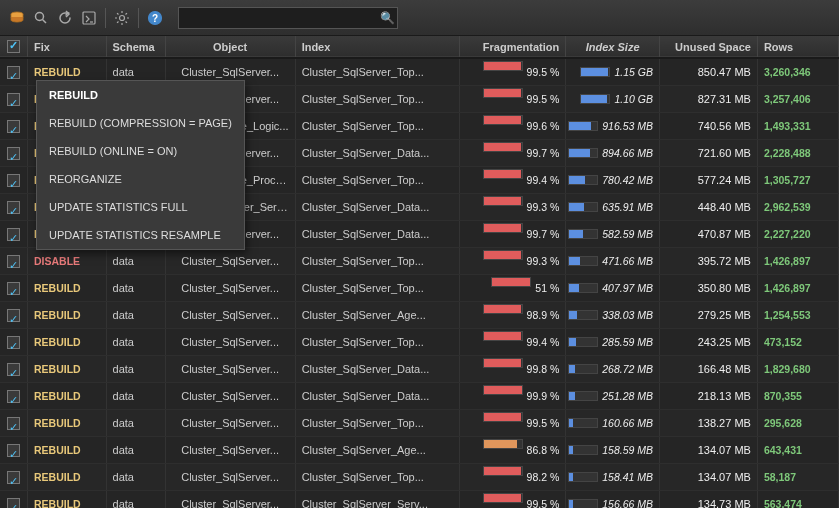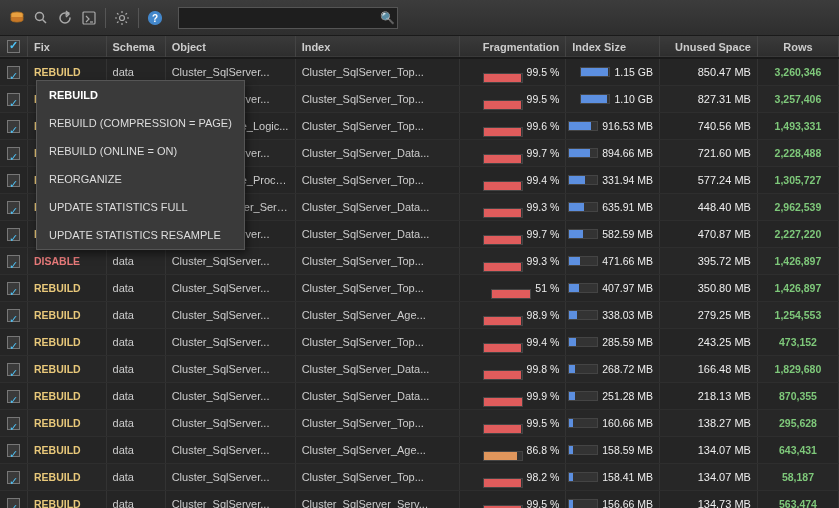--- a/index.html
+++ b/index.html
@@ -89,26 +89,26 @@
       height: 22px;
       line-height: 22px;
     }
 
     tr:nth-child(even) td { background: #272727; }
     tr:nth-child(odd) td { background: #252525; }
 
     .col-check { width: 28px; text-align: center; }
     .col-fix { width: 90px; }
     .col-schema { width: 60px; }
-    .col-object { width: 130px; }
+    .col-object { width: 130px; text-align: center; }
     .col-index { width: 170px; }
     .col-frag { width: 110px; text-align: right; }
-    .col-size { width: 100px; text-align: left; }
+    .col-size { width: 100px; text-align: center; font-style: italic; }
     .col-unused { width: 100px; text-align: right; }
-    .col-rows { width: 90px; text-align: center; }
+    .col-rows { width: 90px; text-align: left; }
 
     .checkbox-cell {
       display: flex; align-items: center; justify-content: center;
       height: 22px;
     }
     .cb {
       width: 13px; height: 13px;
       border: 1px solid #777;
       background: #3a3a3a;
       display: inline-block;
@@ -141,21 +141,21 @@
       border: 1px solid #666;
       display: flex; align-items: center; justify-content: center;
       cursor: pointer;
       font-size: 8px;
       color: #ccc;
     }
     .fix-label.disable { color: #e87a7a; }
 
     
     .frag-cell {
-      display: flex; align-items: flex-end; gap: 4px; justify-content: flex-end;
+      display: flex; align-items: flex-start; gap: 4px; justify-content: flex-end;
     }
     .frag-bar-wrap {
       width: 40px; height: 10px;
       background: #333;
       border: 1px solid #444;
       position: relative;
       flex-shrink: 0;
     }
     .frag-bar-fill {
       height: 100%;
@@ -420,21 +420,21 @@
                 <div class="frag-bar-fill" style="width:99.4%; background:#e05c5c;"></div>
               </div>
               <span class="frag-text">99.4 %</span>
             </div>
           </td>
           <td class="col-size">
             <div class="size-cell">
               <div class="size-bar-wrap">
                 <div class="size-bar-fill" style="width:56.58333333333334%;"></div>
               </div>
-              <span class="size-text">331.94 MB</span>
+              <span class="size-text">780.42 MB</span>
             </div>
           </td>
           <td class="col-unused"><span class="unused-text">577.24 MB</span></td>
           <td class="col-rows"><span class="rows-text">1,305,727</span></td>
         </tr>
         <tr>
           <td class="col-check">
             <div class="checkbox-cell">
               <div class="cb checked"></div>
             </div>

